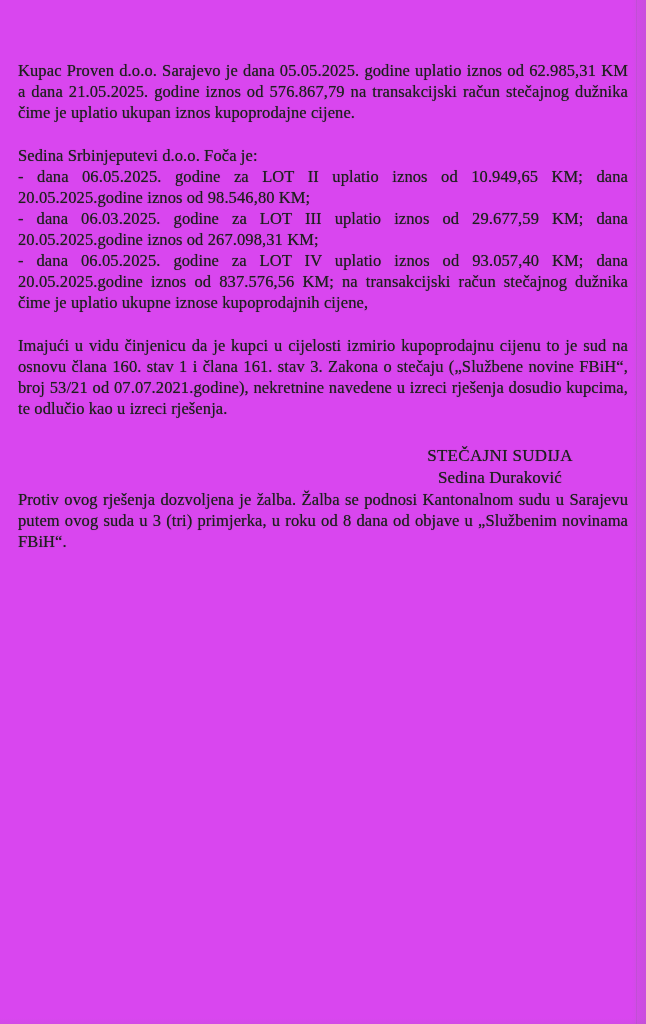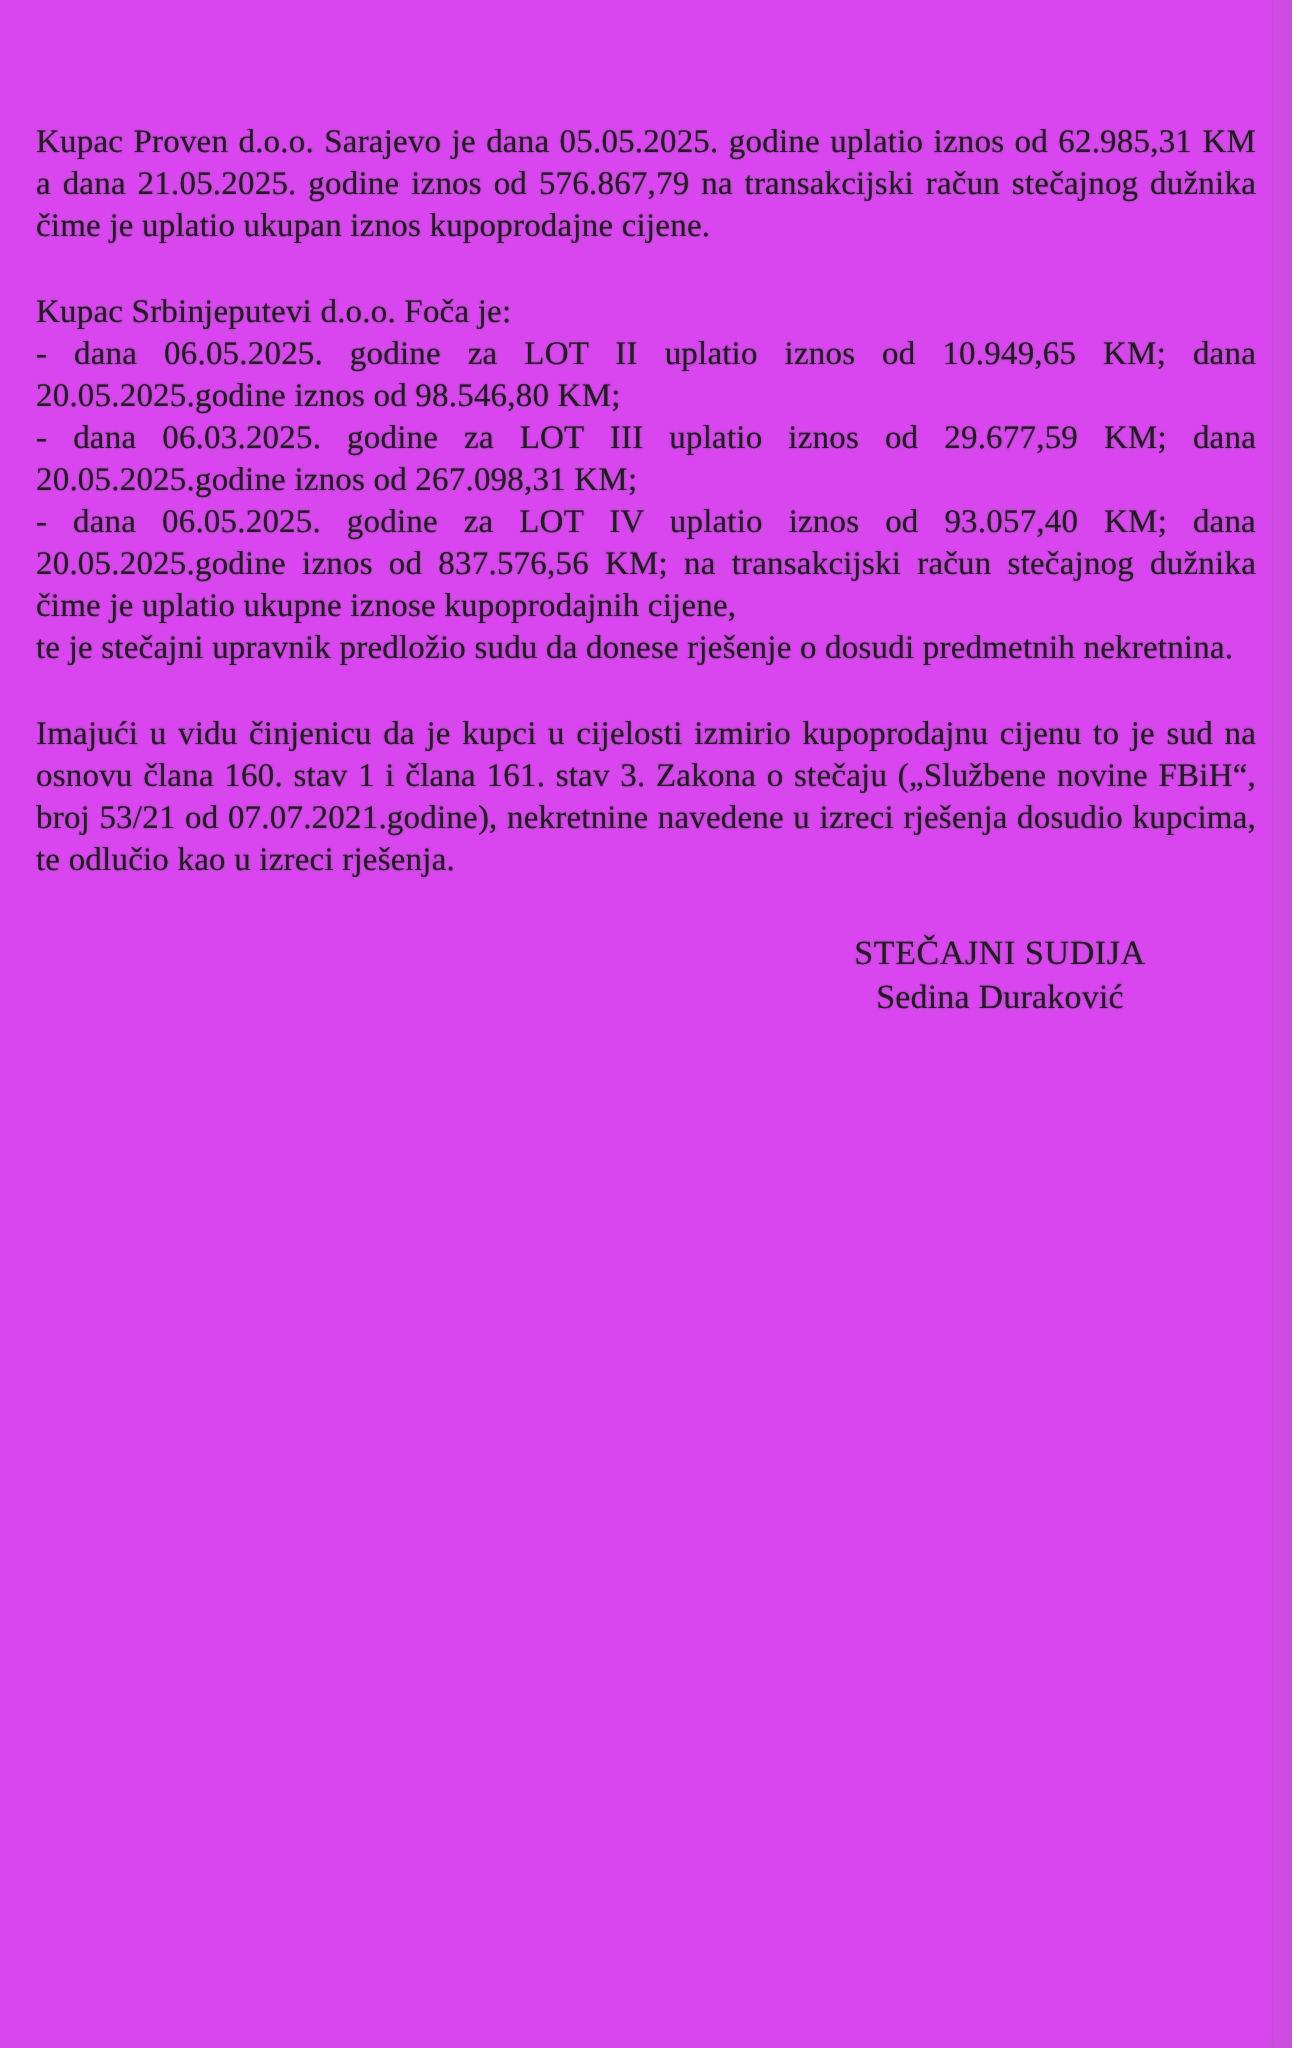--- a/index.html
+++ b/index.html
@@ -84,37 +84,37 @@
   }
 </style>
 </head>
 <body>
 
 <div class="page">
   <div class="content">
 
     <p>Kupac Proven d.o.o. Sarajevo je dana 05.05.2025. godine uplatio iznos od 62.985,31 KM a dana 21.05.2025. godine iznos od 576.867,79 na transakcijski račun stečajnog dužnika čime je uplatio ukupan iznos kupoprodajne cijene.</p>
 
-    <p class="para-gap">Kupac Srbinjeputevi d.o.o. Foča je:</p>
+    <p class="para-gap">Sedina Srbinjeputevi d.o.o. Foča je:</p>
 
     <p>- dana 06.05.2025. godine za LOT II uplatio iznos od 10.949,65 KM; dana 20.05.2025.godine iznos od 98.546,80 KM;</p>
 
     <p>- dana 06.03.2025. godine za LOT III uplatio iznos od 29.677,59 KM; dana 20.05.2025.godine iznos od 267.098,31 KM;</p>
 
     <p>- dana 06.05.2025. godine za LOT IV uplatio iznos od 93.057,40 KM; dana 20.05.2025.godine iznos od 837.576,56 KM; na transakcijski račun stečajnog dužnika čime je uplatio ukupne iznose kupoprodajnih cijene,</p>
 
-    <p>te je stečajni upravnik predložio sudu da donese rješenje o dosudi predmetnih nekretnina.</p>
 
     <p class="para-gap">Imajući u vidu činjenicu da je kupci u cijelosti izmirio kupoprodajnu cijenu to je sud na osnovu člana 160. stav 1 i člana 161. stav 3. Zakona o stečaju („Službene novine FBiH“, broj 53/21 od 07.07.2021.godine), nekretnine navedene u izreci rješenja dosudio kupcima, te odlučio kao u izreci rješenja.</p>
 
     <div class="signature">
       <div class="sig-title">STEČAJNI SUDIJA</div>
       <div>Sedina Duraković</div>
     </div>
 
 
+    <p>Protiv ovog rješenja dozvoljena je žalba. Žalba se podnosi Kantonalnom sudu u Sarajevu putem ovog suda u 3 (tri) primjerka, u roku od 8 dana od objave u „Službenim novinama FBiH“.</p>
 
   </div>
 
   <div class="scan-right-line"></div>
   <div class="scan-right-edge"></div>
   <div class="scan-bottom-edge"></div>
 </div>
 
 </body></html>

